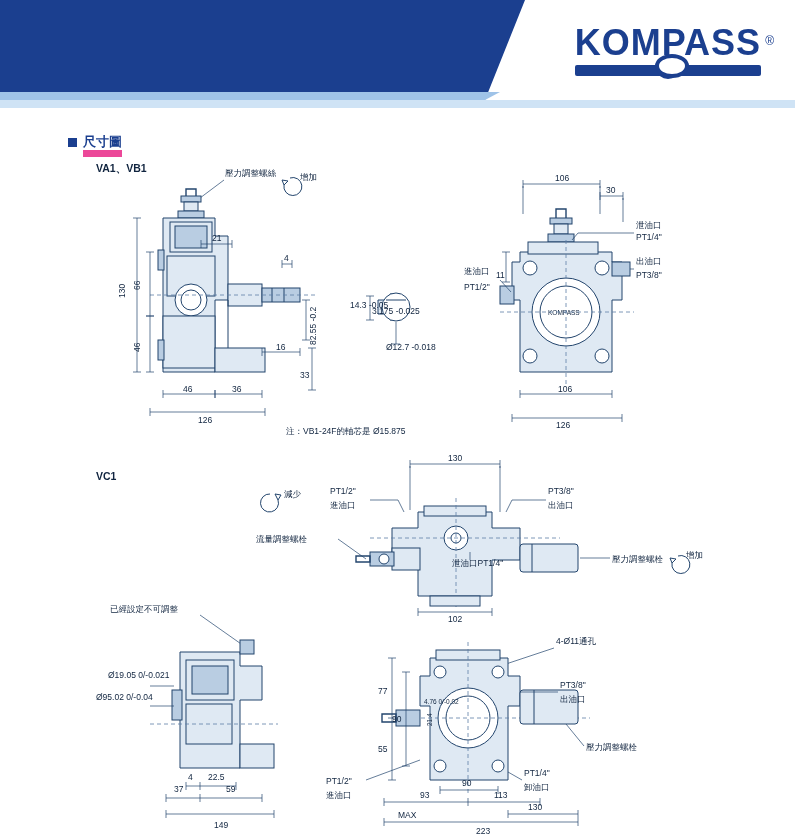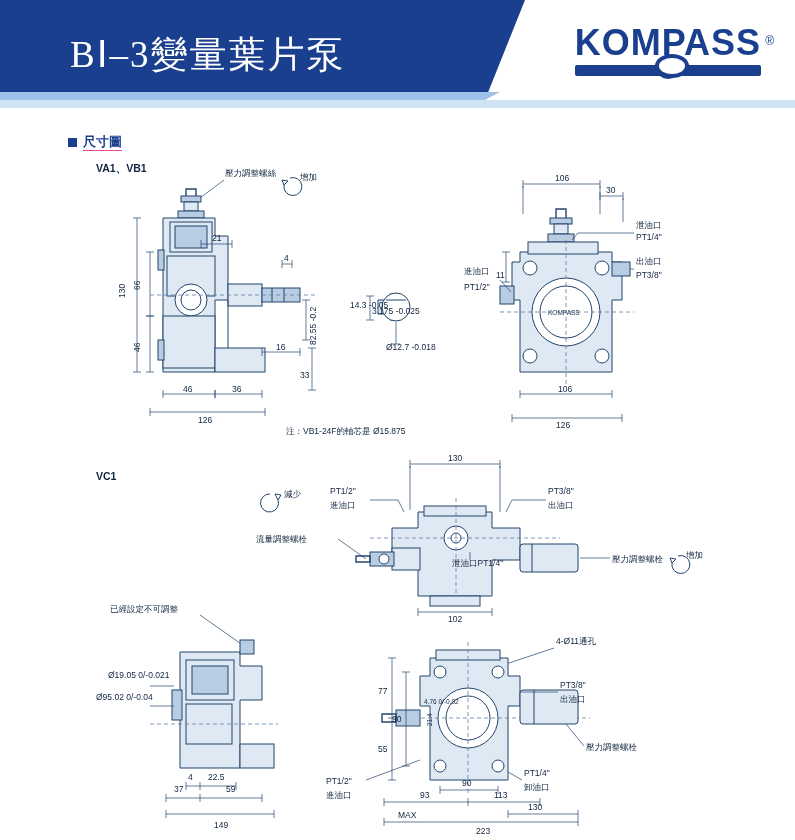--- a/index.html
+++ b/index.html
@@ -71,21 +71,21 @@
 
   
   .sect{
     position:absolute;left:68px;top:133px;
     font-size:13px;color:#1b3f8f;font-weight:bold;
   }
   .sect .sq{
     display:inline-block;width:9px;height:9px;background:#1b3f8f;
     margin-right:6px;vertical-align:middle;
   }
-  .sect .u{border-bottom:1px solid #ec4899;padding-bottom:1px;}
+  .sect .u{border-bottom:7px solid #ec4899;padding-bottom:1px;}
 
   svg{position:absolute;left:0;top:0;overflow:visible;}
   .s{stroke:#23456d;fill:none;stroke-width:1;}
   .s2{stroke:#23456d;fill:none;stroke-width:1.4;}
   .sf{stroke:#23456d;fill:#dfe9f3;stroke-width:1;}
   .sg{stroke:#23456d;fill:#b9cde2;stroke-width:1;}
   .sw{stroke:#23456d;fill:#ffffff;stroke-width:1;}
   .sd{stroke:#5d7ea6;fill:none;stroke-width:.8;stroke-dasharray:4 3;}
   .sdim{stroke:#23456d;fill:none;stroke-width:.7;}
   .tx{font-family:"Liberation Sans",sans-serif;font-size:8.5px;fill:#10243f;}
@@ -93,21 +93,20 @@
   .txs{font-family:"Liberation Sans",sans-serif;font-size:6.5px;fill:#10243f;}
 </style>
 </head>
 <body>
 
 <div class="header">
   <div class="blueband"></div>
   <div class="whitewedge"></div>
   <div class="lowstrip2"></div>
   <div class="lowstrip"></div>
-  <div class="title">BⅠ–3變量葉片泵</div>
   <div class="brand">
     <div class="word">
       <span>KOMPASS</span>
       <span class="reg">®</span>
     </div>
     <div class="bar"></div>
     <div class="oval"></div>
   </div>
 </div>
 

